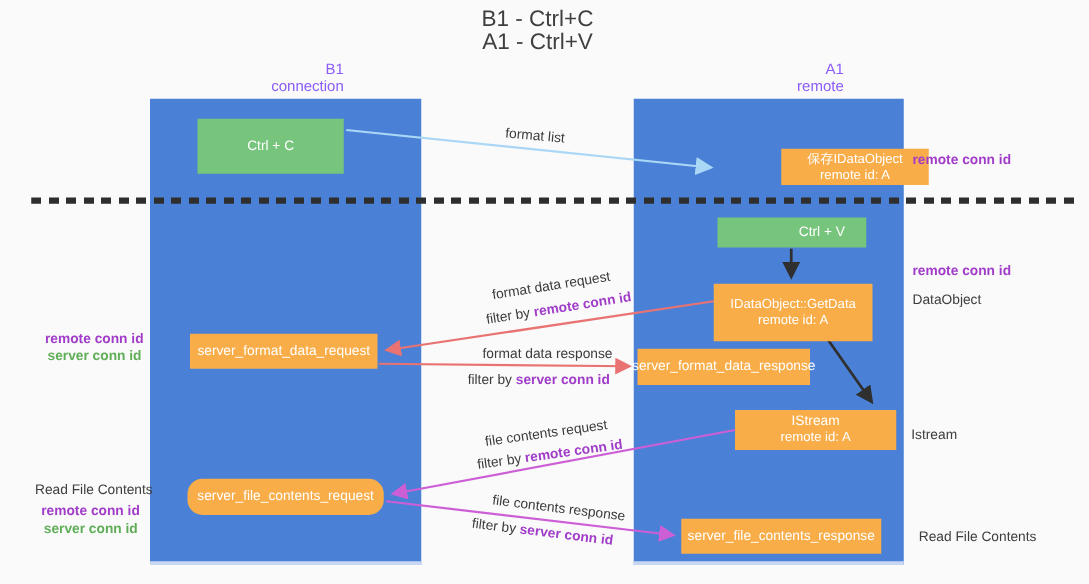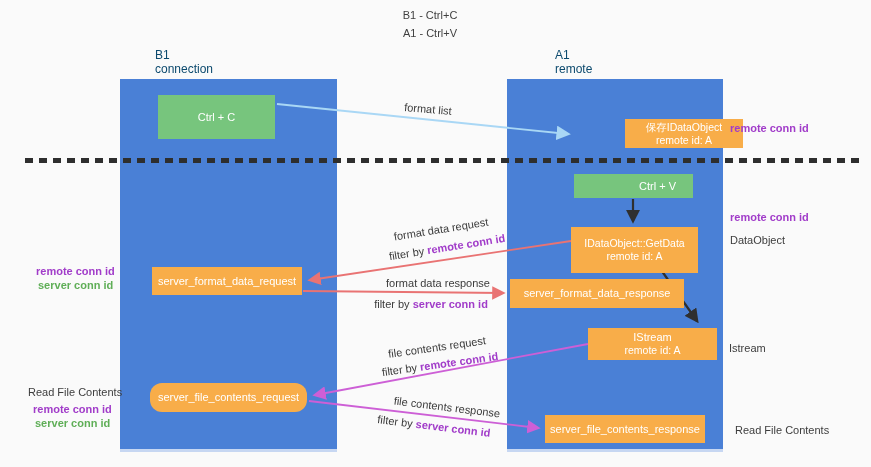--- a/index.html
+++ b/index.html
@@ -6,25 +6,25 @@
   html,body { background: #fafafa; }
   .canvas {
     position: relative;
     width: 871px; height: 467px;
     background: #fafafa;
     font-family: "Liberation Sans", sans-serif;
     overflow: hidden;
   }
   .title {
     position: absolute; left: 330px; top: 6px; width: 200px;
-    text-align: center; font-size: 11px; line-height: 18px; color: #3f3f3f;
+    text-align: center; font-size: 18px; line-height: 18px; color: #3f3f3f;
   }
   .col-header {
-    position: absolute; width: 120px; text-align: left;
-    font-size: 12px; line-height: 14px; color: #0c4a6e;
+    position: absolute; width: 120px; text-align: right;
+    font-size: 12px; line-height: 14px; color: #8b5cf6;
   }
   .column {
     position: absolute; top: 79px; height: 373px;
     background: #4a80d6; border-bottom: 3px solid #c7d7f2;
     z-index: 1;
   }
   .dashed {
     position: absolute; left: 25px; top: 158px; width: 837px; height: 5px;
     background: repeating-linear-gradient(90deg, #2e2e2e 0 8px, transparent 8px 14px);
     z-index: 2;
@@ -117,21 +117,21 @@
 
   <div class="node orange" style="left:571px; top:227px; width:127px; height:46px;">
     <div class="l2">IDataObject::GetData</div>
     <div class="l2">remote id: A</div>
   </div>
 
   <div class="node orange" style="left:152px; top:267px; width:150px; height:28px;">
     <div>server_format_data_request</div>
   </div>
 
-  <div class="node orange" style="left:510px; top:279px; width:174px; height:29px;">
+  <div class="node orange" style="left:510px; top:279px; width:138px; height:29px;">
     <div>server_format_data_response</div>
   </div>
 
   <div class="node orange" style="left:588px; top:328px; width:129px; height:32px;">
     <div>IStream</div>
     <div class="l2">remote id: A</div>
   </div>
 
   <div class="node orange" style="left:150px; top:383px; width:157px; height:29px;border-radius:12px;">
     <div>server_file_contents_request</div>

